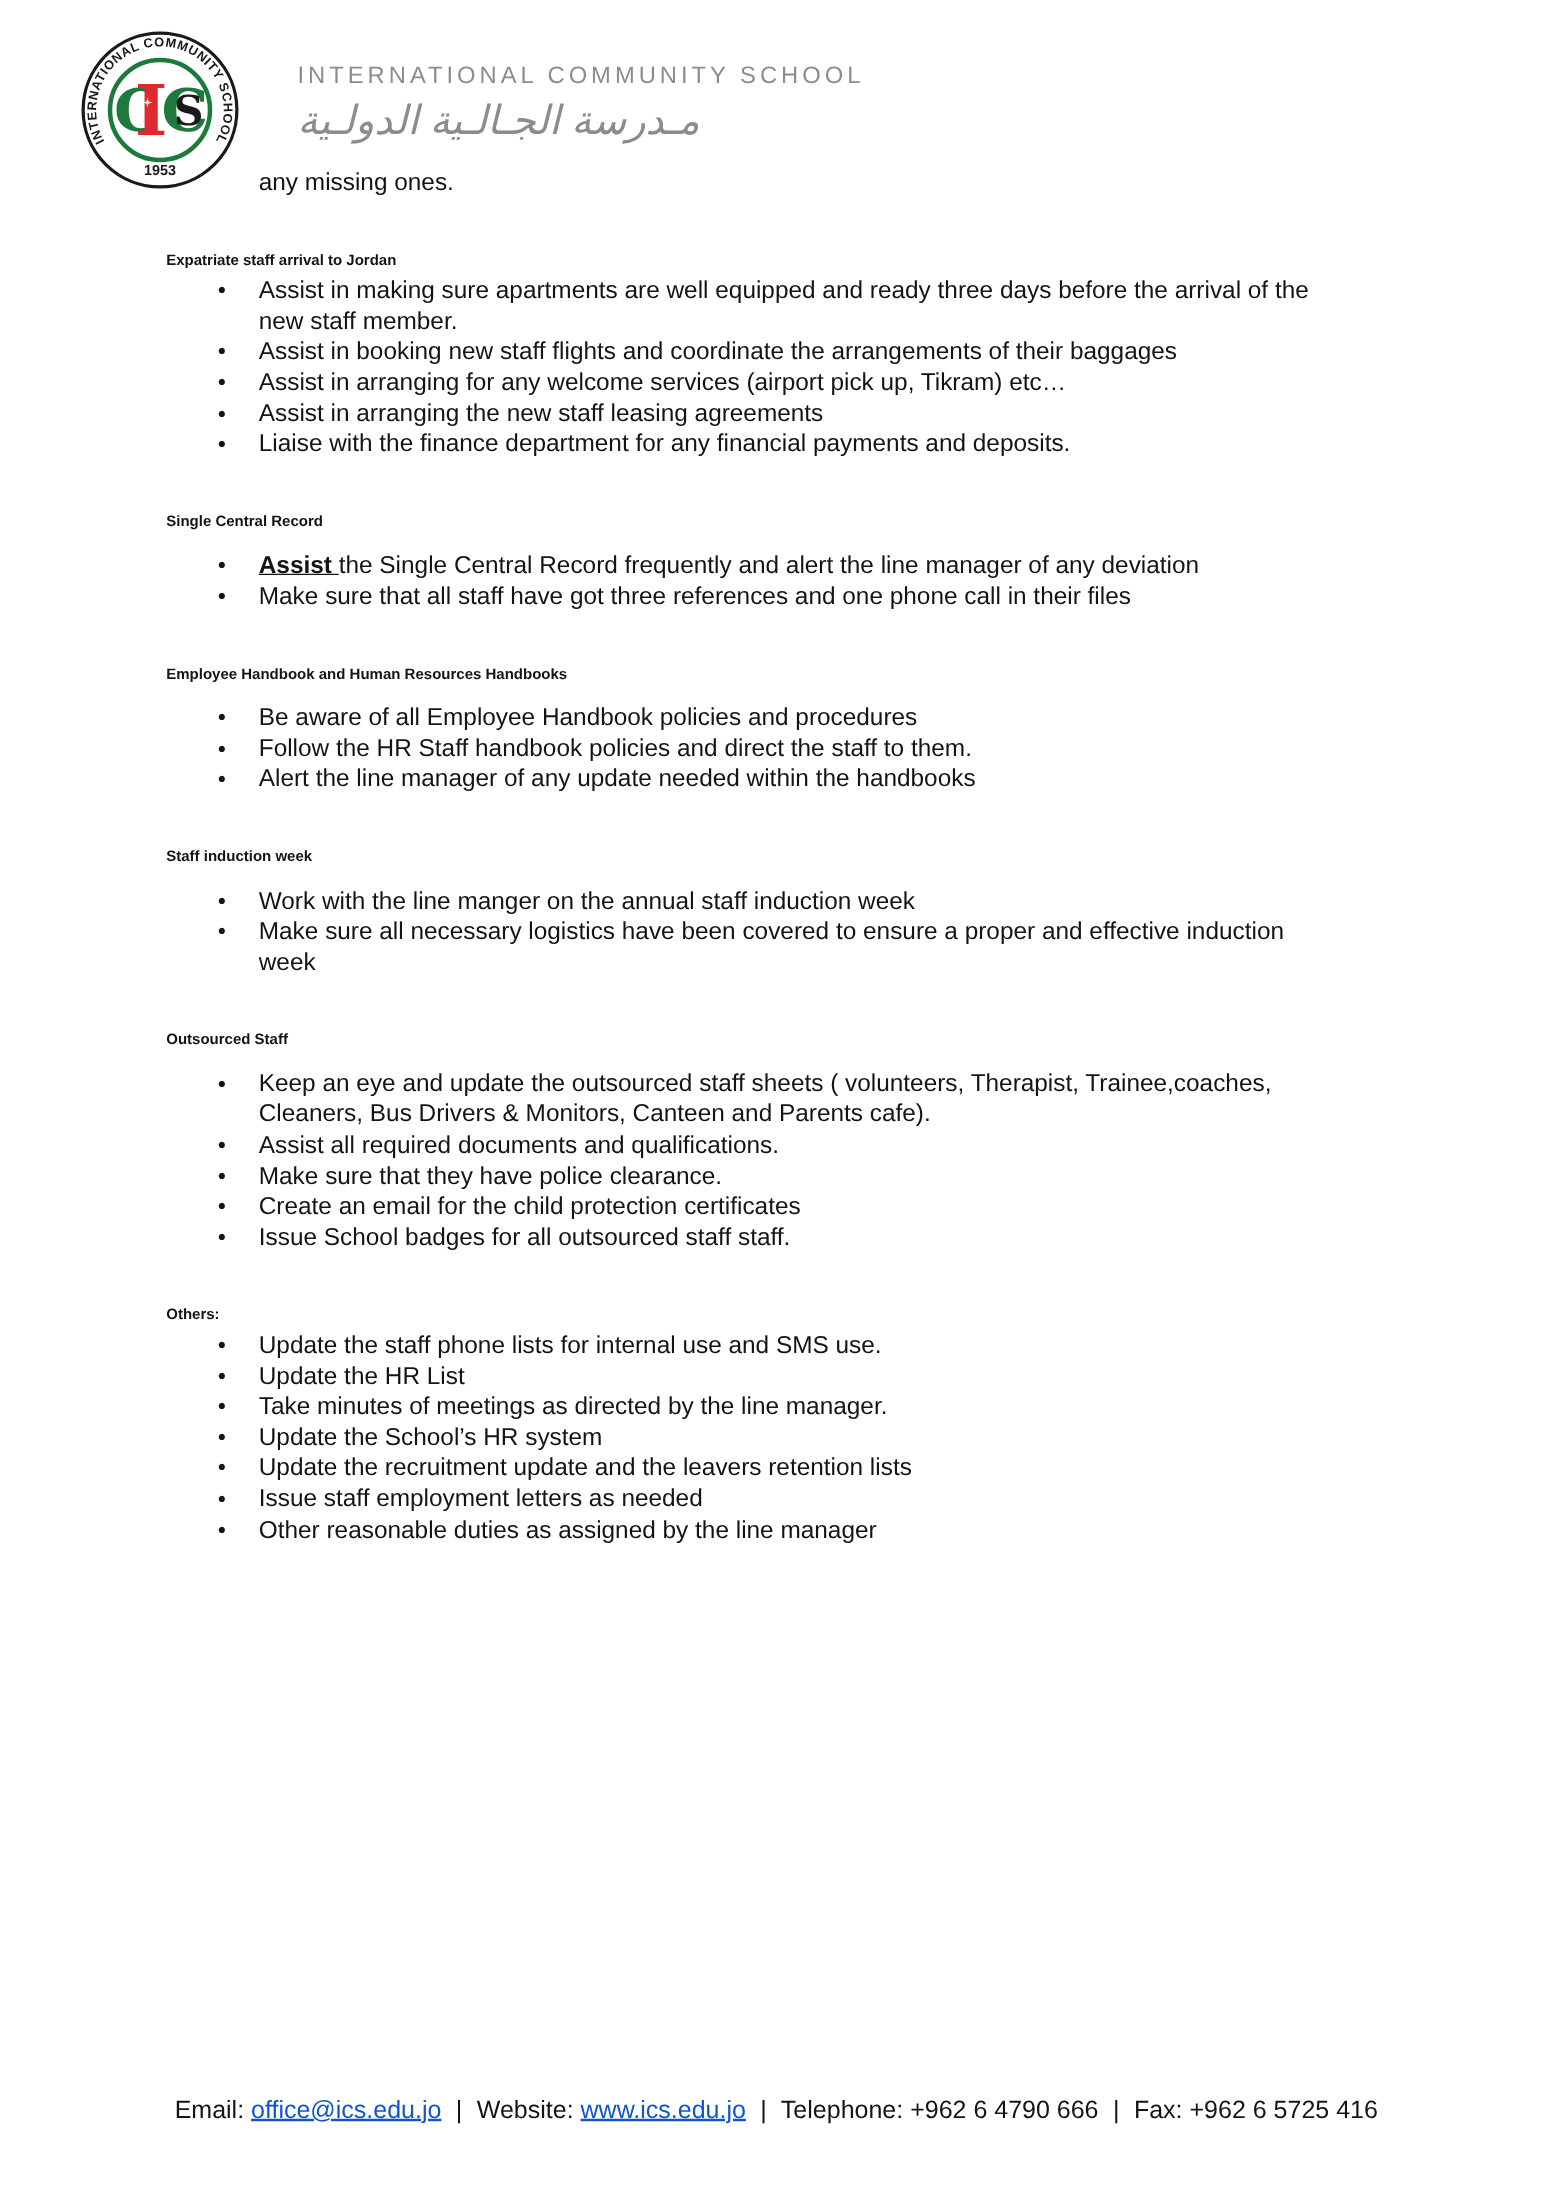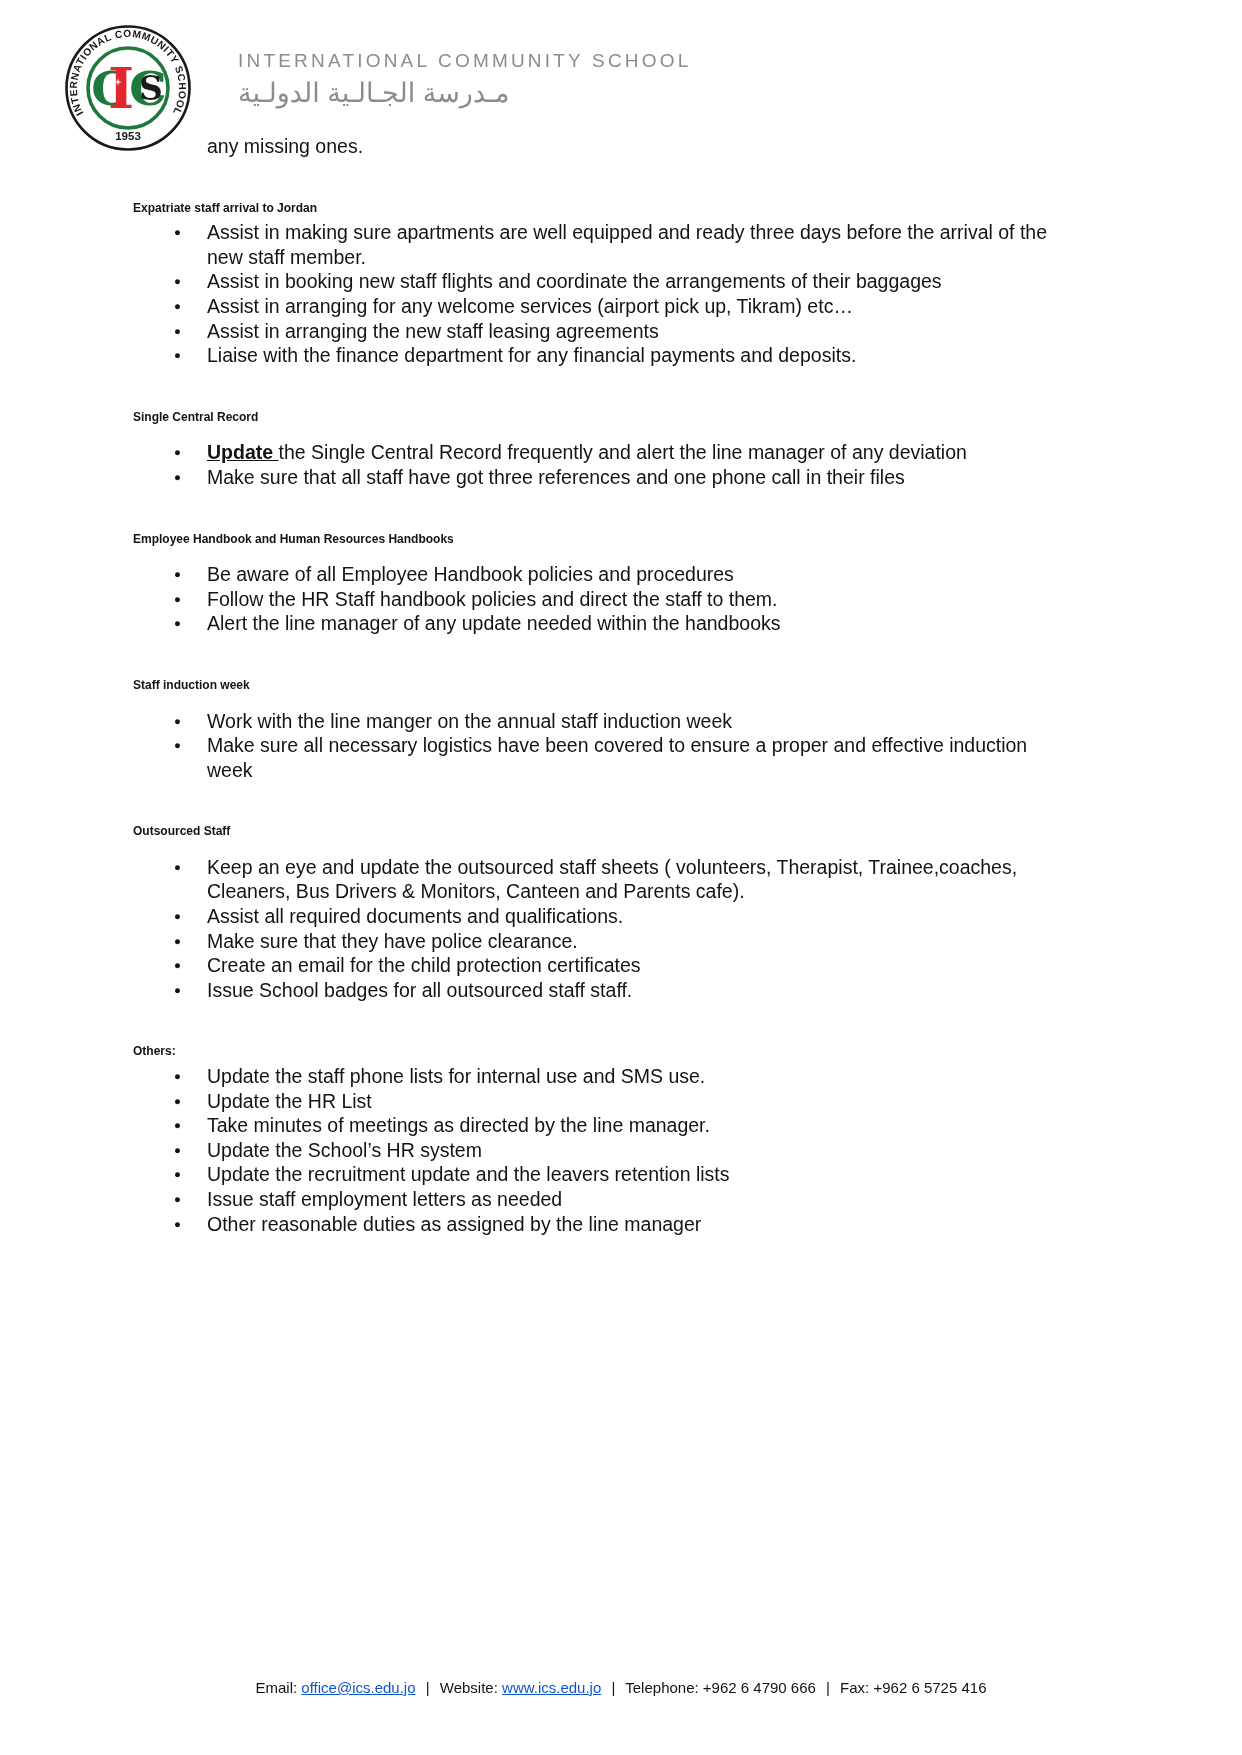--- a/index.html
+++ b/index.html
@@ -27,23 +27,24 @@
   .brand { padding-top: 26px; }
   .brand-en {
     color: #8c8c8c;
     font-size: 19px;
     letter-spacing: 3.2px;
     font-weight: 500;
     white-space: nowrap;
   }
   .brand-ar {
     color: #8c8c8c;
-    font-size: 27px;
+    font-size: 32px;
     margin-top: 5px;
     letter-spacing: 0.5px;
+    font-style: italic;
   }
 
   
   .content {
     position: absolute;
     left: 133px;
     top: 134px;
     width: 930px;
     font-size: 19.5px;
     line-height: 24.6px;
@@ -77,21 +78,21 @@
     text-decoration: underline;
   }
 
   
   .footer {
     position: absolute;
     top: 1678px;
     left: 0;
     width: 100%;
     text-align: center;
-    font-size: 15px;
+    font-size: 20px;
     color: #141414;
     line-height: 20px;
   }
   .footer a {
     color: #1155cc;
     text-decoration: underline;
     cursor: pointer;
   }
   .footer .sep { padding: 0 6px; }
 </style>
@@ -134,21 +135,21 @@
             <li>Assist in booking new staff flights and coordinate the arrangements of their baggages</li>
             <li>Assist in arranging for any welcome services (airport pick up, Tikram) etc…</li>
             <li>Assist in arranging the new staff leasing agreements</li>
             <li>Liaise with the finance department for any financial payments and deposits.</li>
           </ul>
   </section>
 
   <section>
     <h2 class="sec-heading spaced">Single Central Record</h2>
     <ul class="sec-list">
-            <li><span class="lead">Update </span>the Single Central Record frequently and alert the line manager of any deviation</li>
+            <li><span class="lead">Assist </span>the Single Central Record frequently and alert the line manager of any deviation</li>
             <li>Make sure that all staff have got three references and one phone call in their files</li>
           </ul>
   </section>
 
   <section>
     <h2 class="sec-heading spaced">Employee Handbook and Human Resources Handbooks</h2>
     <ul class="sec-list">
             <li>Be aware of all Employee Handbook policies and procedures</li>
             <li>Follow the HR Staff handbook policies and direct the staff to them.</li>
             <li>Alert the line manager of any update needed within the handbooks</li>

